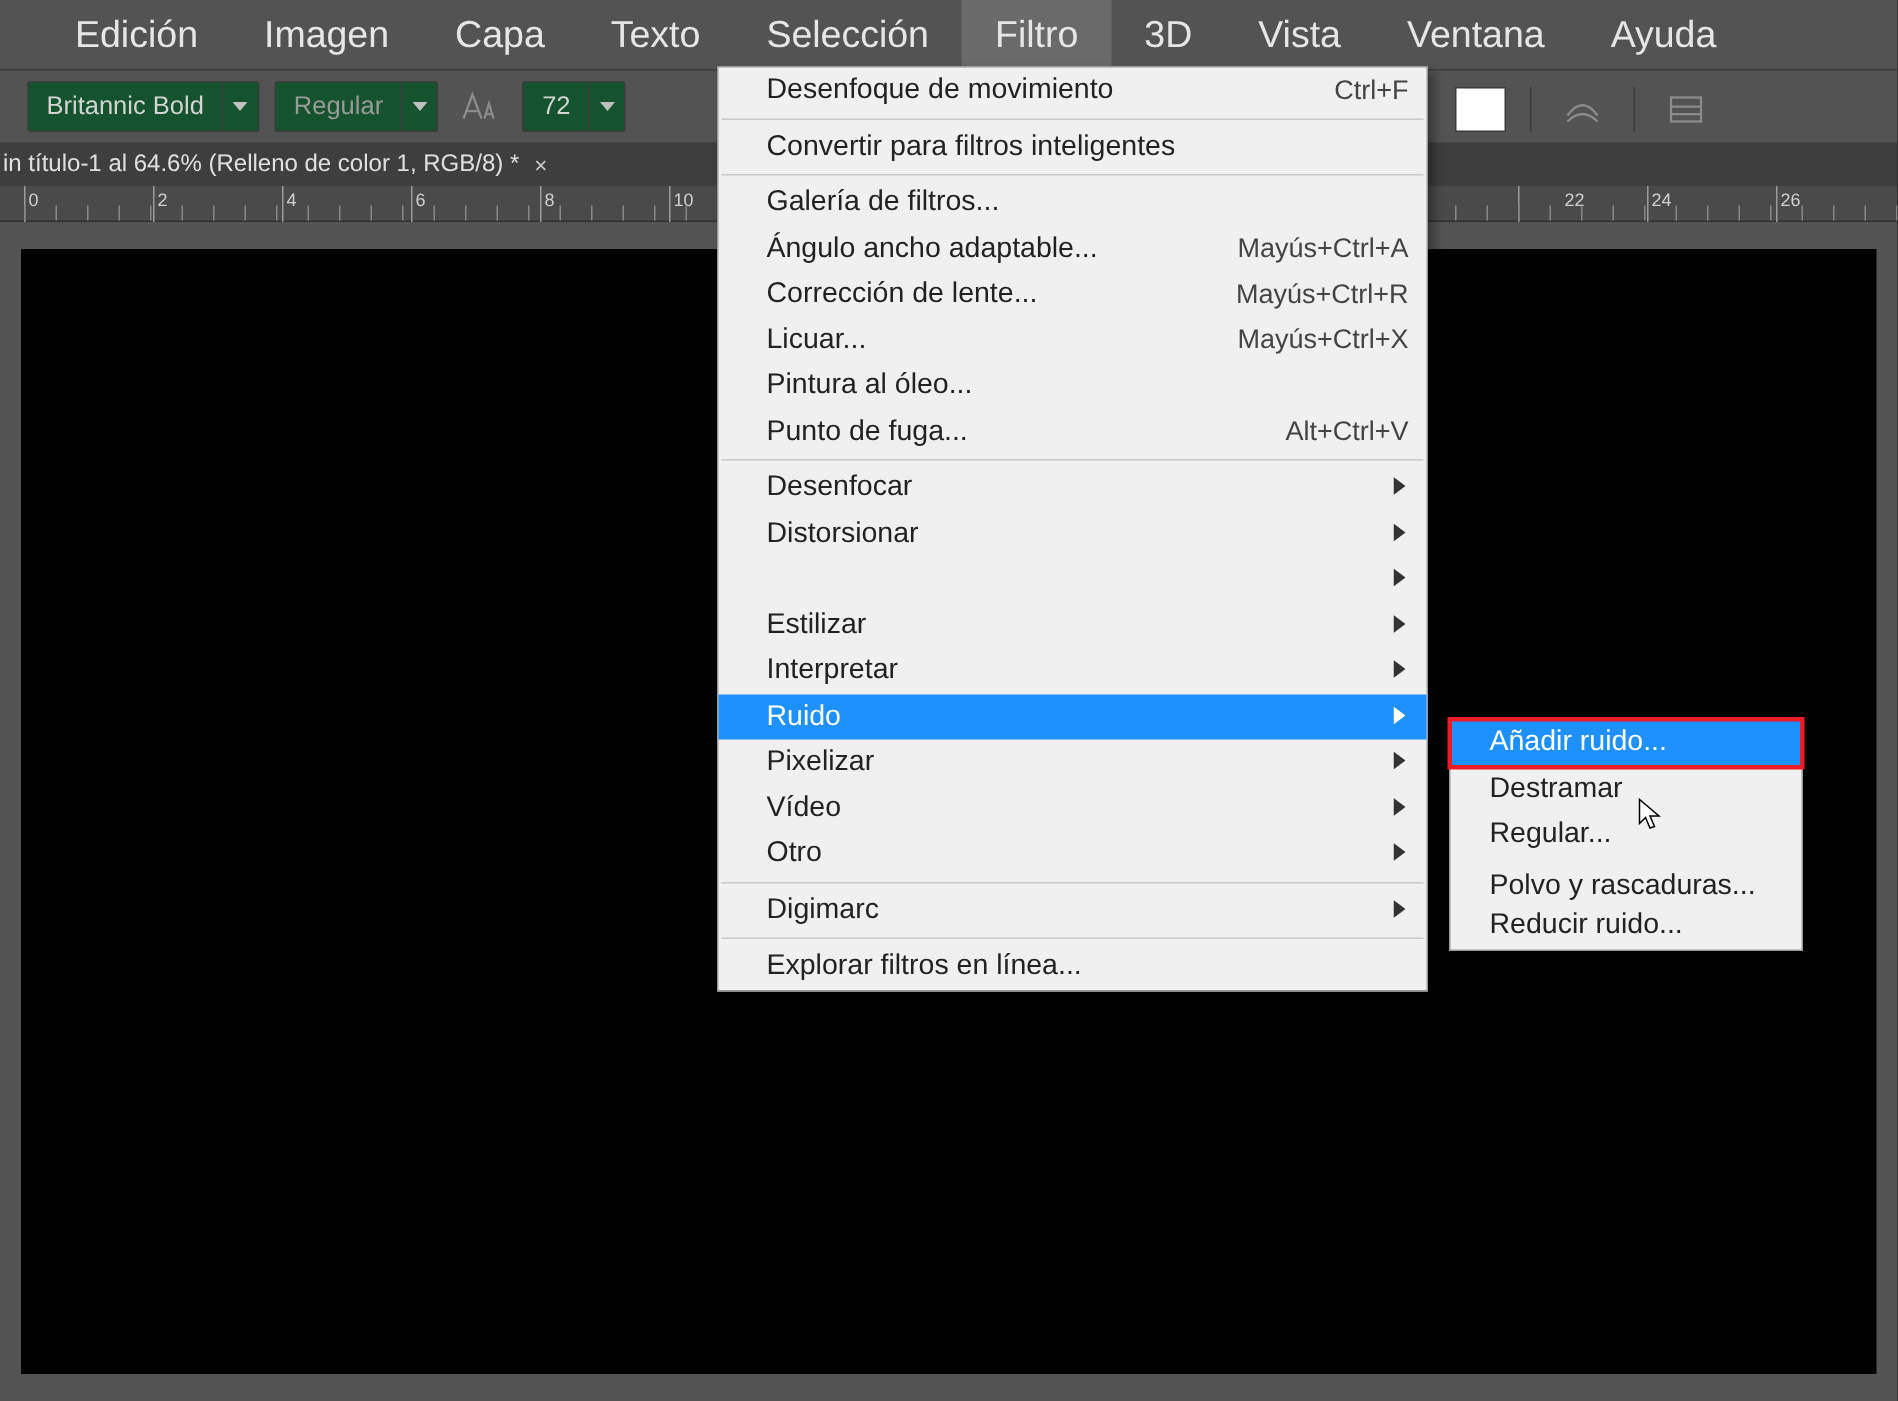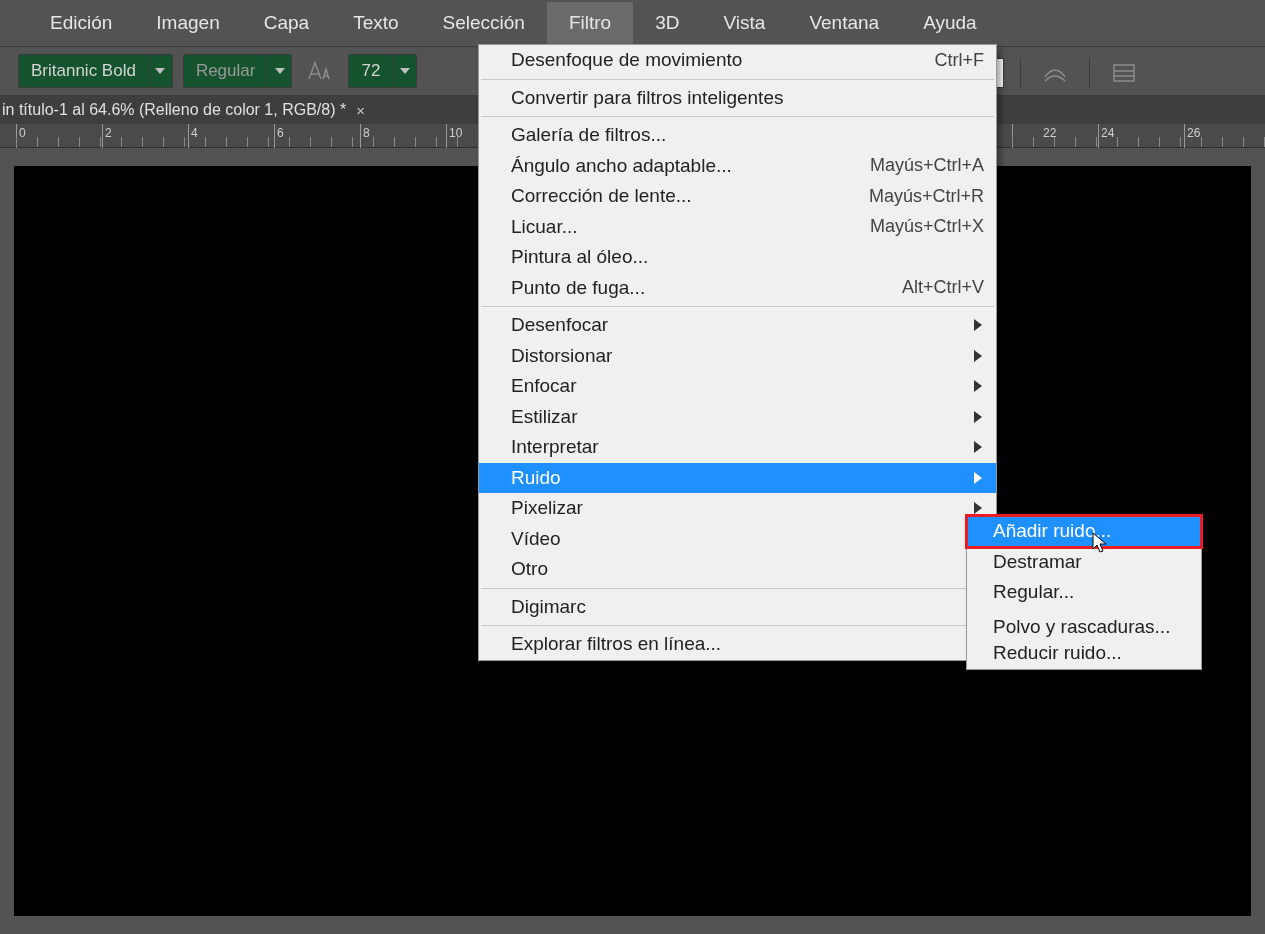--- a/index.html
+++ b/index.html
@@ -1,20 +1,20 @@
 <!DOCTYPE html>
 <html><head>
 <meta charset="utf-8">
 <style>
   * { margin: 0; padding: 0; box-sizing: border-box; font-family: "Segoe UI", Tahoma, sans-serif; }
   body { width: 1265px; height: 934px; background: #535353; overflow: hidden; position: relative; }
 
   
   .menubar { height: 46px; background: #535353; display: flex; align-items: center; padding-left: 28px; }
-  .menubar .mitem { color: #e6e6e6; font-size: 19px; padding: 10px 22px; cursor: default; }
+  .menubar .mitem { color: #e6e6e6; font-size: 25px; padding: 10px 22px; cursor: default; }
   .menubar .mitem.active { background: #6a6a6a; }
 
   
   .optionsbar { height: 50px; background: #535353; border-top: 1px solid #3c3c3c; border-bottom: 1px solid #3c3c3c; display: flex; align-items: center; padding-left: 18px; gap: 10px; }
   .combo { display: flex; align-items: center; background: #14532d; border: 1px solid #3c3c3c; border-radius: 2px; height: 34px; }
   .combo .val { color: #d4d4d4; font-size: 17px; padding: 0 12px; min-width: 120px; }
   .combo .drop { width: 24px; height: 100%; display: flex; align-items: center; justify-content: center; border-left: 1px solid #3c3c3c; }
   .combo .drop svg { width: 10px; height: 6px; fill: #c0c0c0; }
   .combo.small .val { min-width: 70px; }
   .combo.tiny .val { min-width: 40px; }
@@ -33,22 +33,22 @@
   .tick-major { position:absolute; top:0; width:1px; height:24px; background:#9a9a9a; }
   .tick-minor { position:absolute; bottom:0; width:1px; height:10px; background:#888; }
   .tick-label { position:absolute; top:2px; color:#d0d0d0; font-size:12px; transform:translateX(3px); }
 
   
   .workarea { position:relative; background:#535353; height: calc(934px - 46px - 50px - 28px - 24px); padding: 18px 14px; }
   .canvas { width: 100%; height: 100%; background: #000; }
 
   
   .menu { position:absolute; background:#f0f0f0; border:1px solid #999; box-shadow: 4px 4px 6px rgba(0,0,0,0.35); }
-  .menu.main { left: 478px; top: 44px; width: 519px; }
-  .menu.sub  { left: 966px; top: 515px; width: 236px; }
+  .menu.main { left: 478px; top: 44px; width: 474px; }
+  .menu.sub  { left: 966px; top: 479px; width: 236px; }
   .mrow { display:flex; align-items:center; height:30.5px; font-size:19px; color:#222; padding-left: 32px; padding-right: 12px; position:relative; }
   .mrow .lbl { flex:1; }
   .mrow .sc  { color:#444; font-size:18px; }
   .mrow .arrow { position:absolute; right:14px; }
   .mrow .arrow svg { width:8px; height:12px; fill:#333; }
   .mrow.hl { background:#1e90ff; color:#fff; }
   .mrow.hl .arrow svg { fill:#fff; }
   .msep { height:1px; background:#c8c8c8; margin: 3px 2px; }
   .redbox { position:absolute; border:3px solid #ed1c24; pointer-events:none; }
 
@@ -229,21 +229,20 @@
           <path d="M0 0 L8 6 L0 12 Z"></path>
         </svg></span>
     </div>
     <div class="mrow">
       <span class="lbl">Distorsionar</span>
       <span class="arrow"><svg viewBox="0 0 8 12">
           <path d="M0 0 L8 6 L0 12 Z"></path>
         </svg></span>
     </div>
     <div class="mrow">
-      <span class="lbl">Enfocar</span>
       <span class="arrow"><svg viewBox="0 0 8 12">
           <path d="M0 0 L8 6 L0 12 Z"></path>
         </svg></span>
     </div>
     <div class="mrow">
       <span class="lbl">Estilizar</span>
       <span class="arrow"><svg viewBox="0 0 8 12">
           <path d="M0 0 L8 6 L0 12 Z"></path>
         </svg></span>
     </div>

